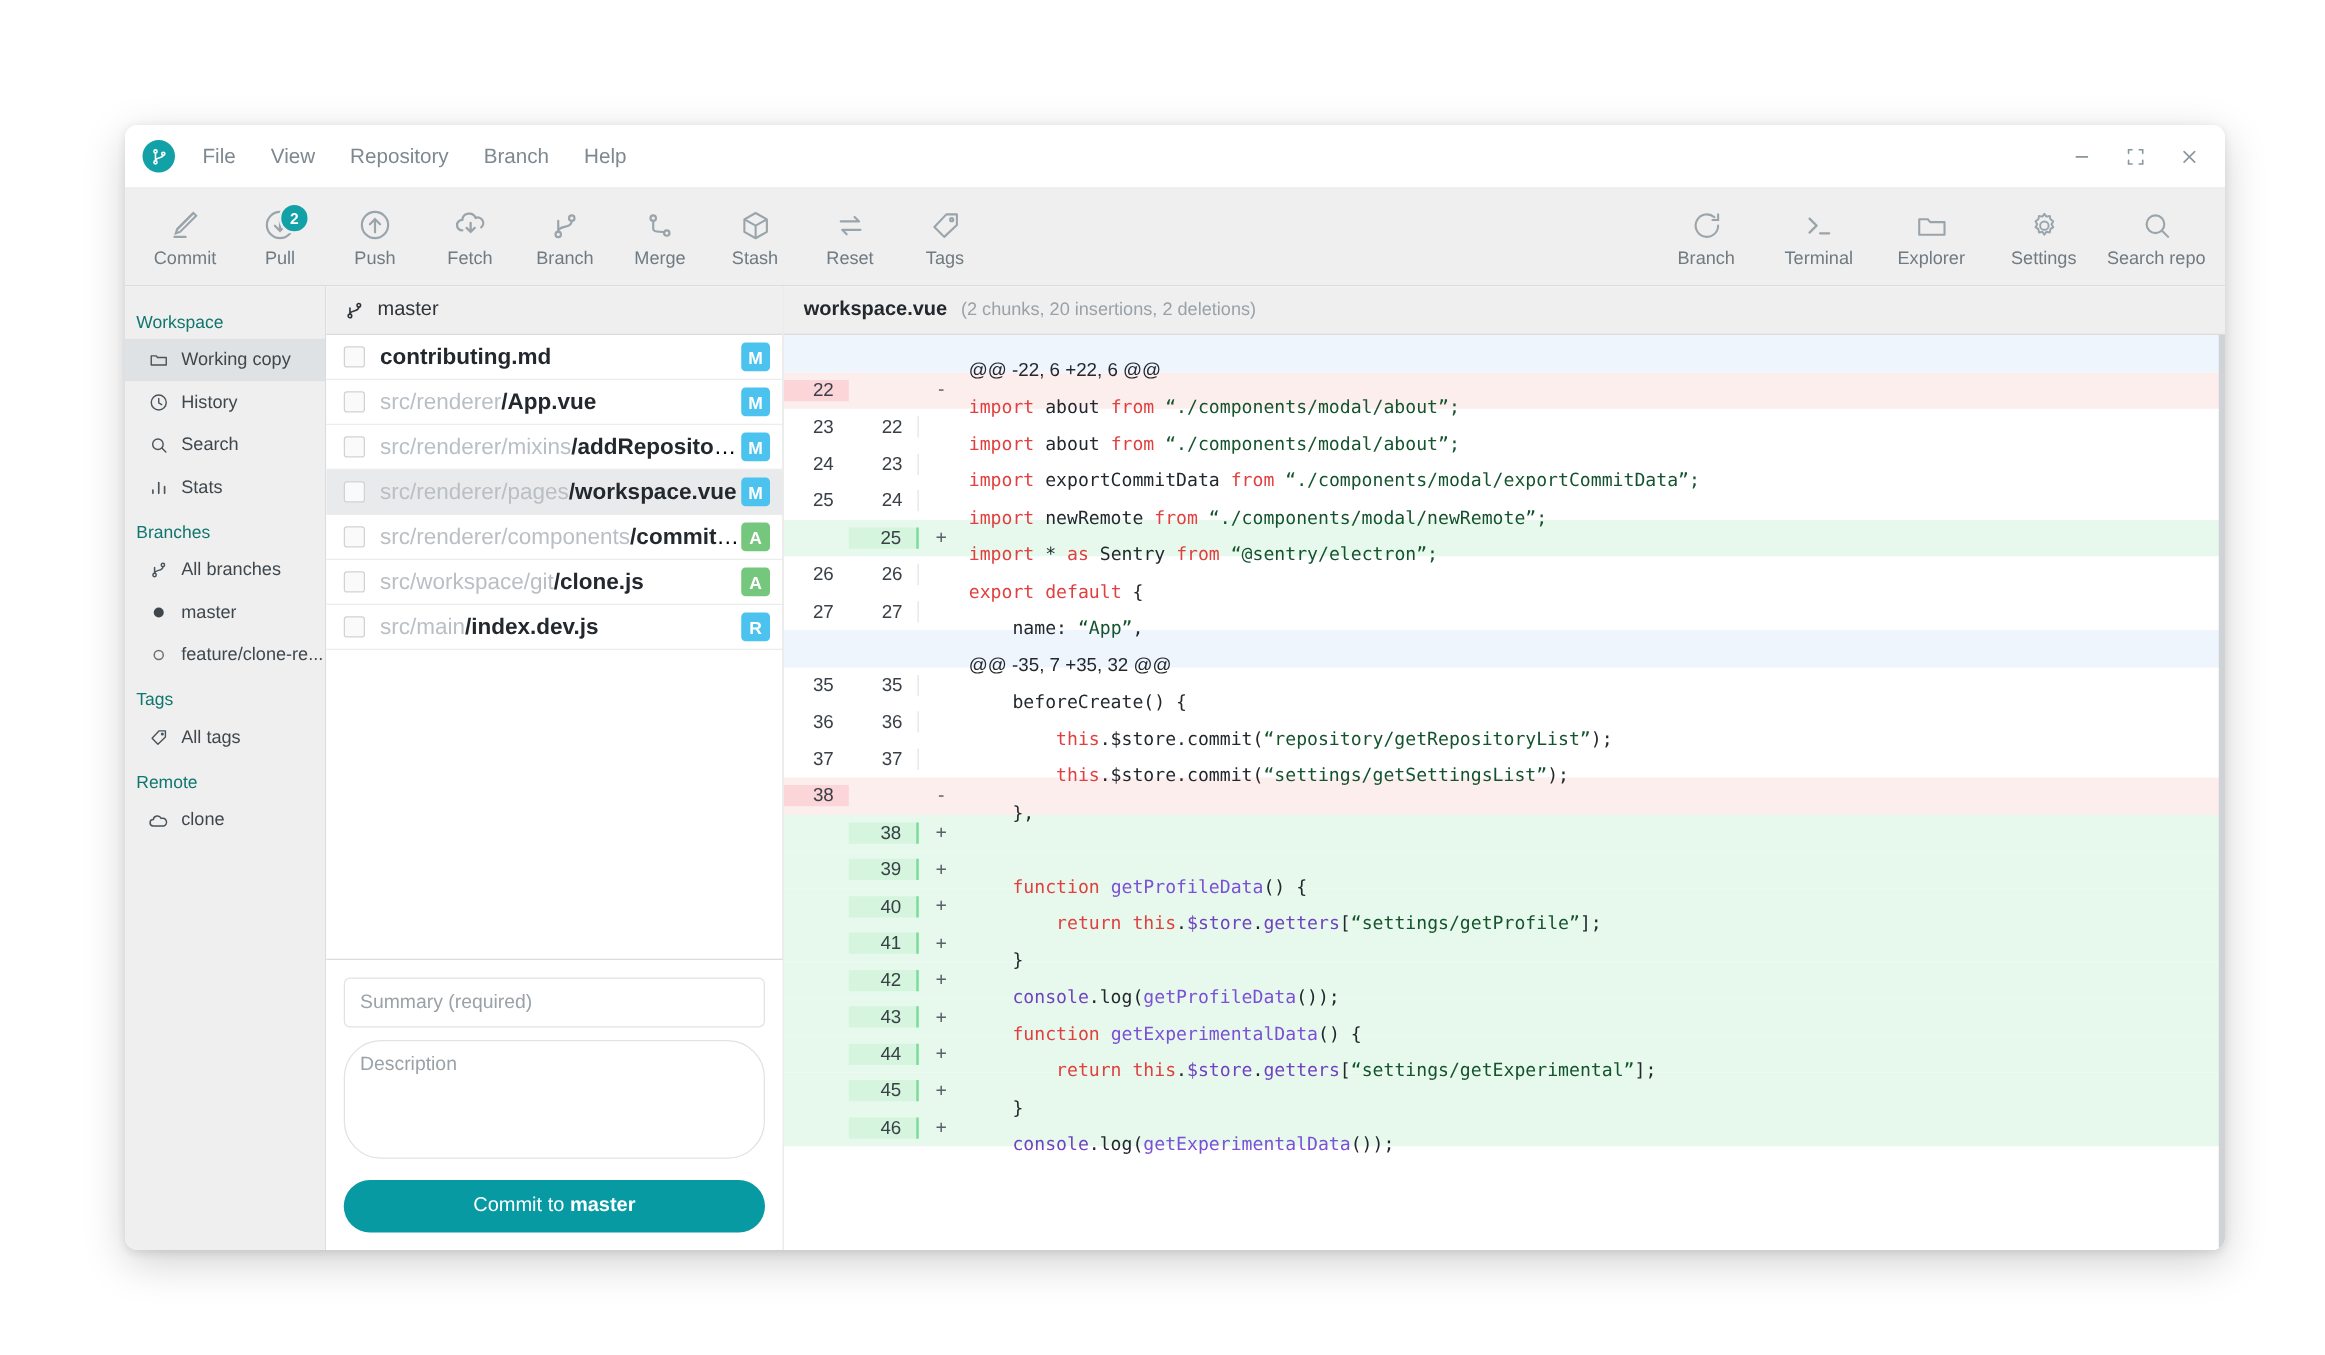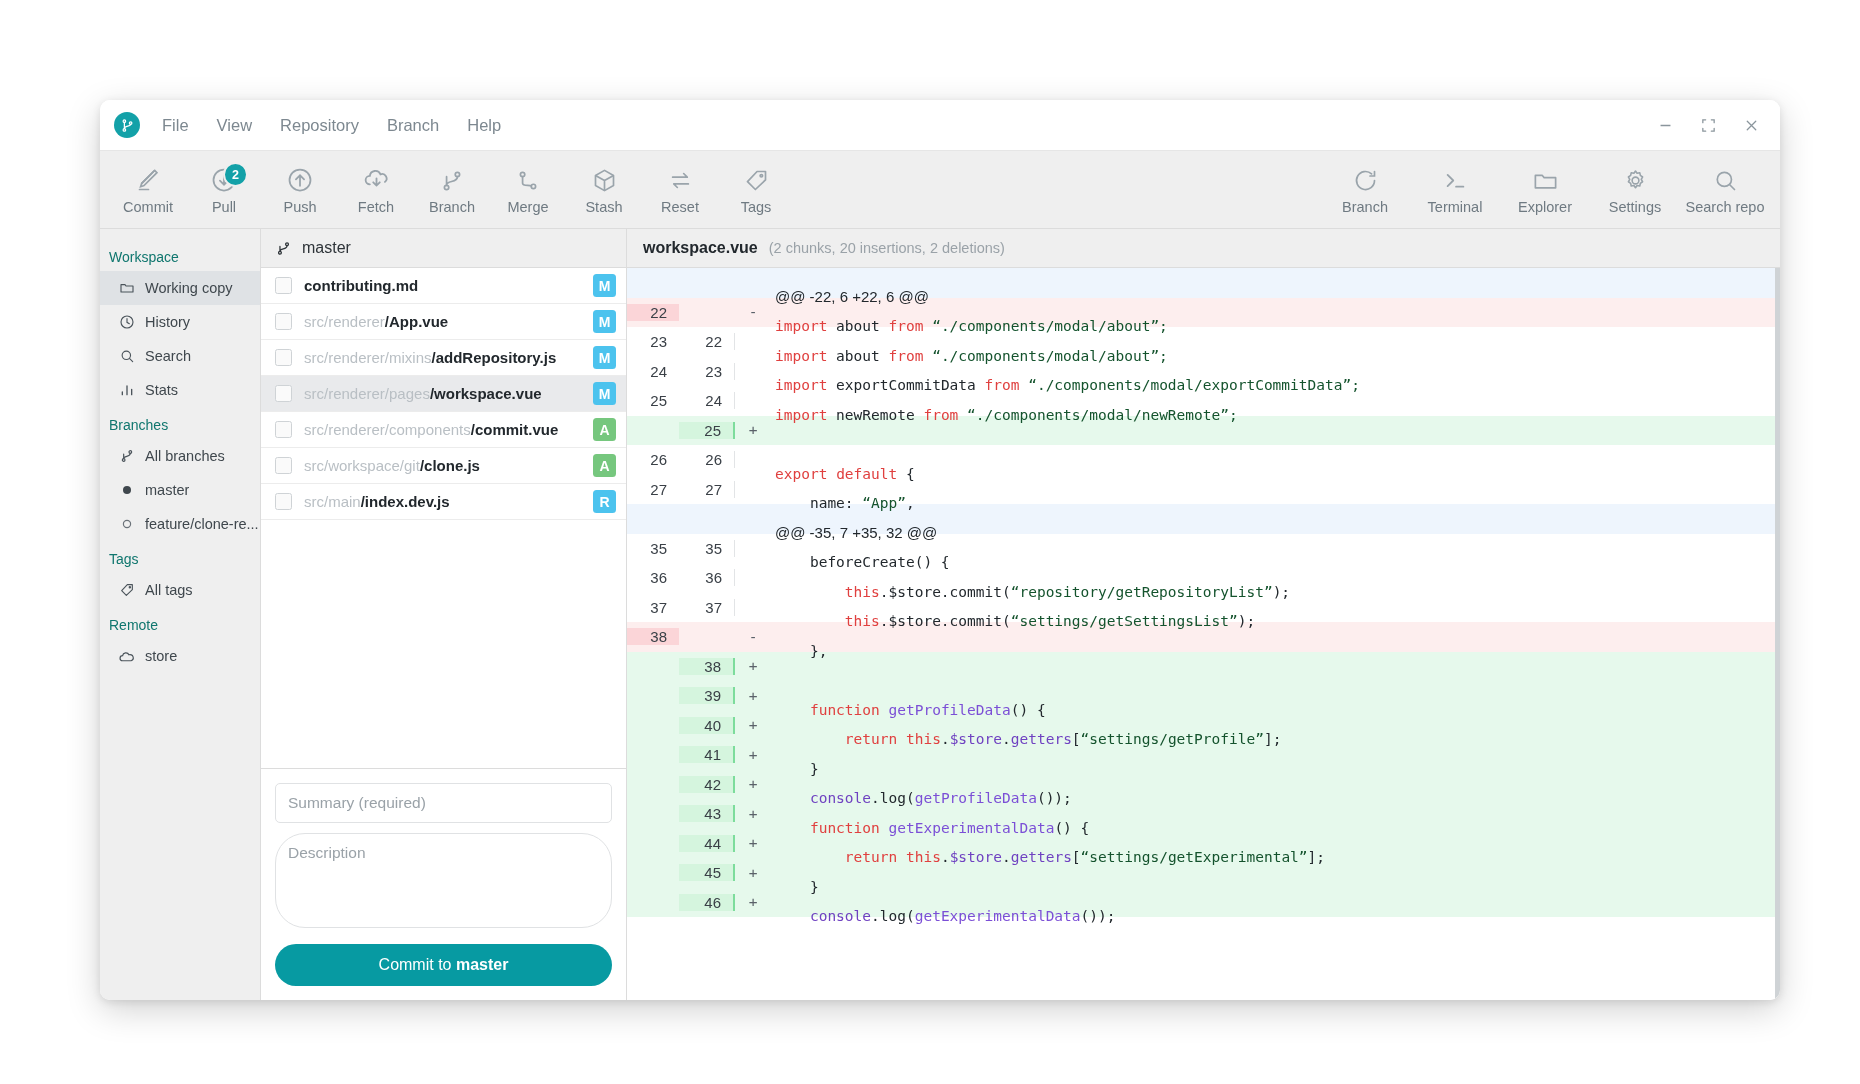--- a/index.html
+++ b/index.html
@@ -48,21 +48,21 @@
   
   .files{width:365px;flex:0 0 365px;border-right:1px solid #dcdcdc;display:flex;flex-direction:column;
          background:#fff;min-height:0;}
   .files-head{height:38px;flex:0 0 38px;background:#efefef;display:flex;align-items:center;gap:10px;
               padding-left:14px;border-bottom:1px solid #dcdcdc;}
   .files-head .fh-lbl{font-size:16px;color:#2e3439;font-weight:500;}
   .file-list{flex:1;overflow:hidden;border-bottom:1px solid #dcdcdc;}
   .file-row{height:35px;display:flex;align-items:center;border-bottom:1px solid #ececec;padding:0 10px 0 14px;cursor:default;}
   .file-row.selected{background:#e9eaec;}
   .chk{width:15px;height:15px;border:1.5px solid #cfd3d6;border-radius:2.5px;background:#fafafa;flex:0 0 15px;margin-right:12px;}
-  .fname{flex:1;font-size:15px;overflow:hidden;white-space:nowrap;text-overflow:ellipsis;}
+  .fname{flex:1;font-size:18px;overflow:hidden;white-space:nowrap;text-overflow:ellipsis;}
   .fdir{color:#b9bfc4;}
   .fbase{color:#22282d;font-weight:600;}
   .fstat{width:23px;height:23px;border-radius:3.5px;color:#fff;font-size:14px;font-weight:600;
          display:flex;align-items:center;justify-content:center;flex:0 0 23px;}
   .st-M{background:#4cc3ee;} .st-A{background:#76c77e;} .st-R{background:#4cc3ee;}
   .commit-form{flex:0 0 auto;padding:14px;background:#fff;}
   .inp{width:100%;box-sizing:border-box;border:1px solid #e0e2e4;border-radius:5px;
        font-family:"Liberation Sans",sans-serif;font-size:15.5px;color:#22282d;background:#fff;
        padding:10px 12px;outline:none;}
   .inp::placeholder{color:#9aa2a8;}
@@ -362,21 +362,21 @@
         <span class="sb-lbl">All tags</span>
       </div>
 
       <div class="sb-group">Remote</div>
       <div class="sb-item">
         <span class="sb-ico">
             <svg width="17" height="17" viewBox="0 0 24 24" fill="none" stroke="#4b545b" stroke-width="1.7" stroke-linecap="round">
               <path d="M6.5 18a3.6 3.6 0 010-7.2 4.7 4.7 0 018.9-1.3A3.8 3.8 0 0118.5 18z"></path>
             </svg>
           </span>
-        <span class="sb-lbl">store</span>
+        <span class="sb-lbl">clone</span>
       </div>
     </div>
 
     <div class="files">
       <div class="files-head">
         <span class="sb-ico">
             <svg width="17" height="17" viewBox="0 0 24 24" fill="none" stroke="#2e3439" stroke-width="1.8" stroke-linecap="round">
               <circle cx="7" cy="18" r="2"></circle>
               <circle cx="17" cy="6" r="2"></circle>
               <path d="M7 16V9M17 8c0 6-10 3-10 8"></path>
@@ -437,21 +437,21 @@
         <span class="dh-name">workspace.vue</span>
         <span class="dh-meta">(2 chunks, 20 insertions, 2 deletions)</span>
       </div>
       <div class="diff-body">
         <div id="diff-lines">
             <div class="dline hunk"><div class="gut"></div><div class="gut2"></div><div class="sign"></div><div class="code"><span class="p">@@ -22, 6 +22, 6 @@</span></div></div>
             <div class="dline del"><div class="gut">22</div><div class="gut2"></div><div class="sign">-</div><div class="code"><span class="k">import</span><span class="p"> about </span><span class="k">from</span><span class="s"> “./components/modal/about”;</span></div></div>
             <div class="dline ctx"><div class="gut">23</div><div class="gut2">22</div><div class="sign"></div><div class="code"><span class="k">import</span><span class="p"> about </span><span class="k">from</span><span class="s"> “./components/modal/about”;</span></div></div>
             <div class="dline ctx"><div class="gut">24</div><div class="gut2">23</div><div class="sign"></div><div class="code"><span class="k">import</span><span class="p"> exportCommitData </span><span class="k">from</span><span class="s"> “./components/modal/exportCommitData”;</span></div></div>
             <div class="dline ctx"><div class="gut">25</div><div class="gut2">24</div><div class="sign"></div><div class="code"><span class="k">import</span><span class="p"> newRemote </span><span class="k">from</span><span class="s"> “./components/modal/newRemote”;</span></div></div>
-            <div class="dline add"><div class="gut"></div><div class="gut2">25</div><div class="sign">+</div></div>
+            <div class="dline add"><div class="gut"></div><div class="gut2">25</div><div class="sign">+</div><div class="code"><span class="k">import</span><span class="p"> * </span><span class="k">as</span><span class="p"> Sentry </span><span class="k">from</span><span class="s"> “@sentry/electron”;</span></div></div>
             <div class="dline ctx"><div class="gut">26</div><div class="gut2">26</div><div class="sign"></div><div class="code"><span class="k">export</span><span class="p"> </span><span class="k">default</span><span class="p"> {</span></div></div>
             <div class="dline ctx"><div class="gut">27</div><div class="gut2">27</div><div class="sign"></div><div class="code"><span class="p">    name: </span><span class="s">“App”</span><span class="p">,</span></div></div>
             <div class="dline hunk"><div class="gut"></div><div class="gut2"></div><div class="sign"></div><div class="code"><span class="p">@@ -35, 7 +35, 32 @@</span></div></div>
             <div class="dline ctx"><div class="gut">35</div><div class="gut2">35</div><div class="sign"></div><div class="code"><span class="p">    beforeCreate() {</span></div></div>
             <div class="dline ctx"><div class="gut">36</div><div class="gut2">36</div><div class="sign"></div><div class="code"><span class="p">        </span><span class="k">this</span><span class="p">.$store.commit(</span><span class="s">“repository/getRepositoryList”</span><span class="p">);</span></div></div>
             <div class="dline ctx"><div class="gut">37</div><div class="gut2">37</div><div class="sign"></div><div class="code"><span class="p">        </span><span class="k">this</span><span class="p">.$store.commit(</span><span class="s">“settings/getSettingsList”</span><span class="p">);</span></div></div>
             <div class="dline del"><div class="gut">38</div><div class="gut2"></div><div class="sign">-</div><div class="code"><span class="p">    },</span></div></div>
             <div class="dline add"><div class="gut"></div><div class="gut2">38</div><div class="sign">+</div><div class="code"><span class="p"></span></div></div>
             <div class="dline add"><div class="gut"></div><div class="gut2">39</div><div class="sign">+</div><div class="code"><span class="p">    </span><span class="k">function</span><span class="p"> </span><span class="f">getProfileData</span><span class="p">() {</span></div></div>
             <div class="dline add"><div class="gut"></div><div class="gut2">40</div><div class="sign">+</div><div class="code"><span class="p">        </span><span class="k">return</span><span class="p"> </span><span class="k">this</span><span class="p">.</span><span class="m">$store</span><span class="p">.</span><span class="m">getters</span><span class="p">[</span><span class="s">“settings/getProfile”</span><span class="p">];</span></div></div>

